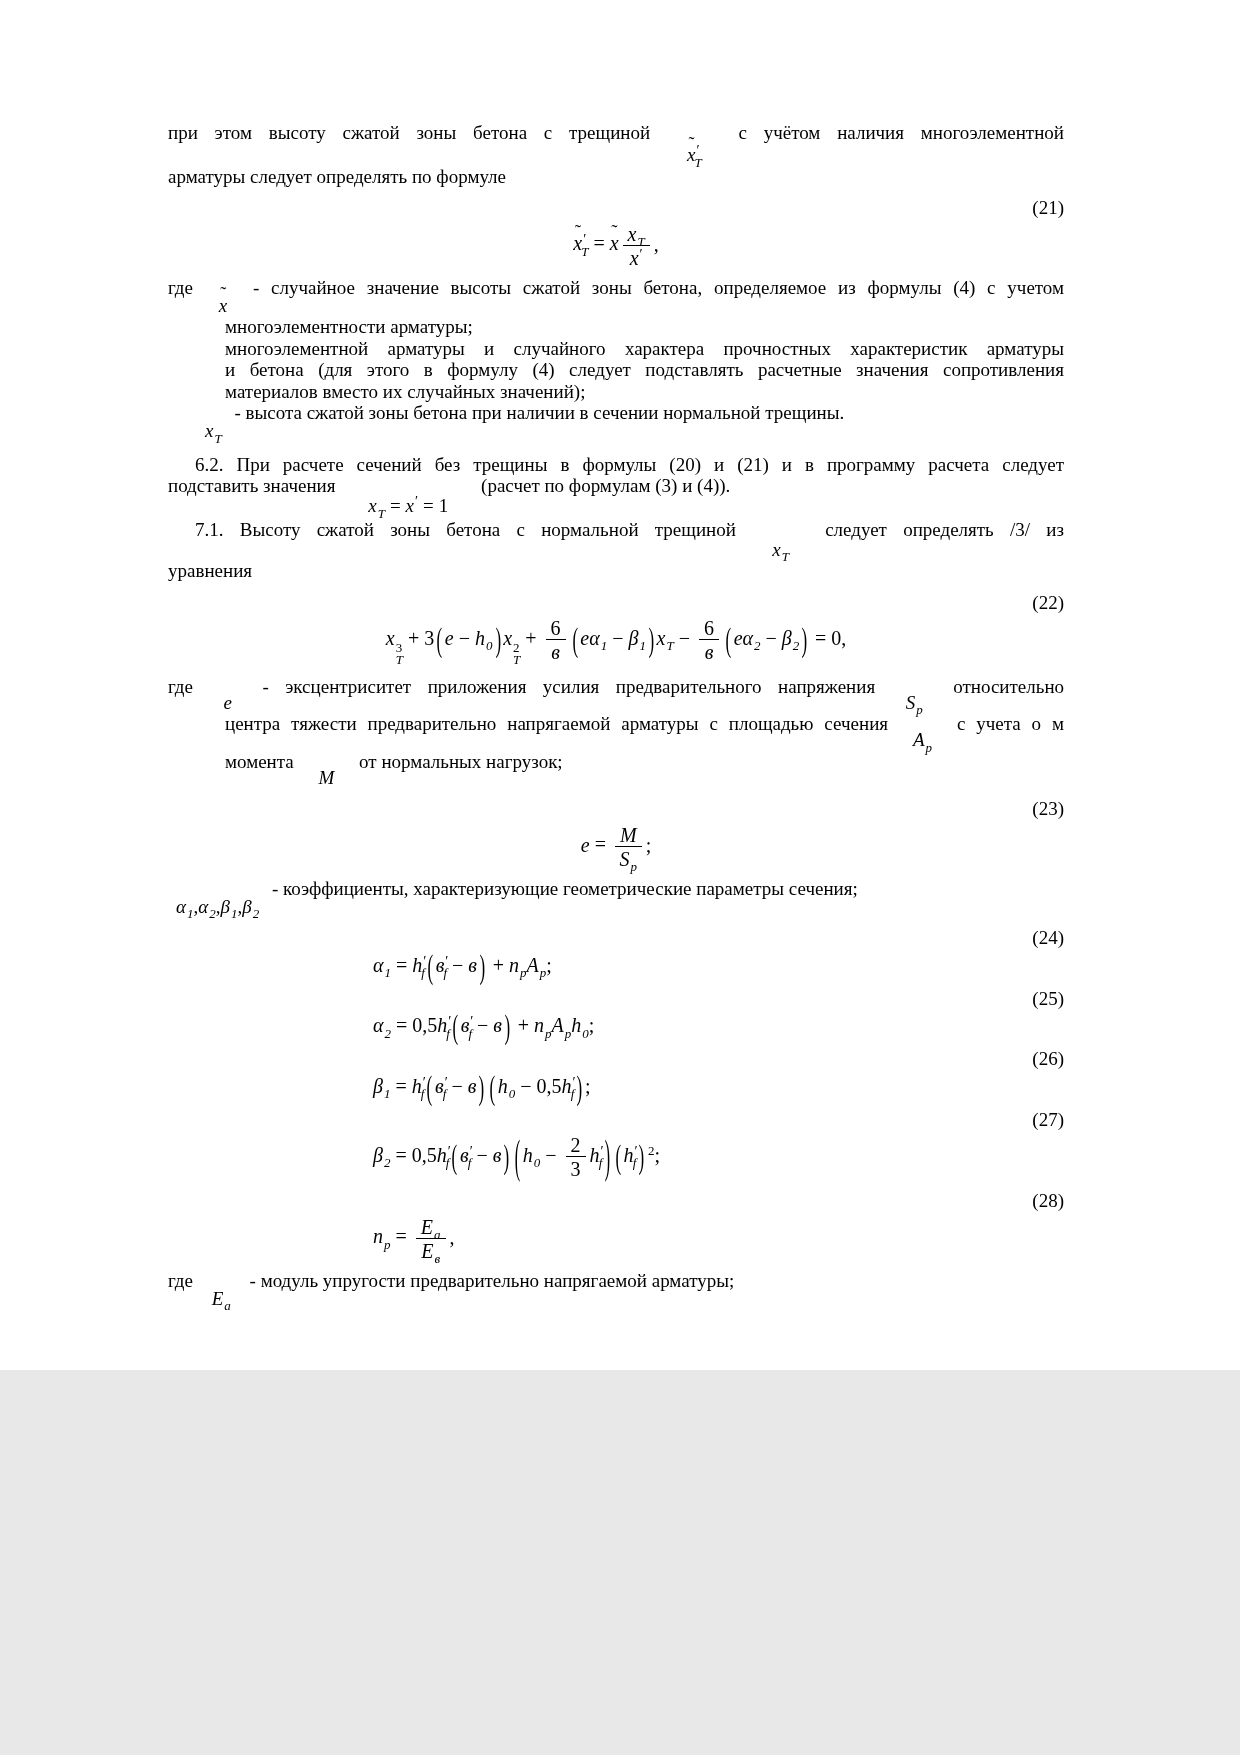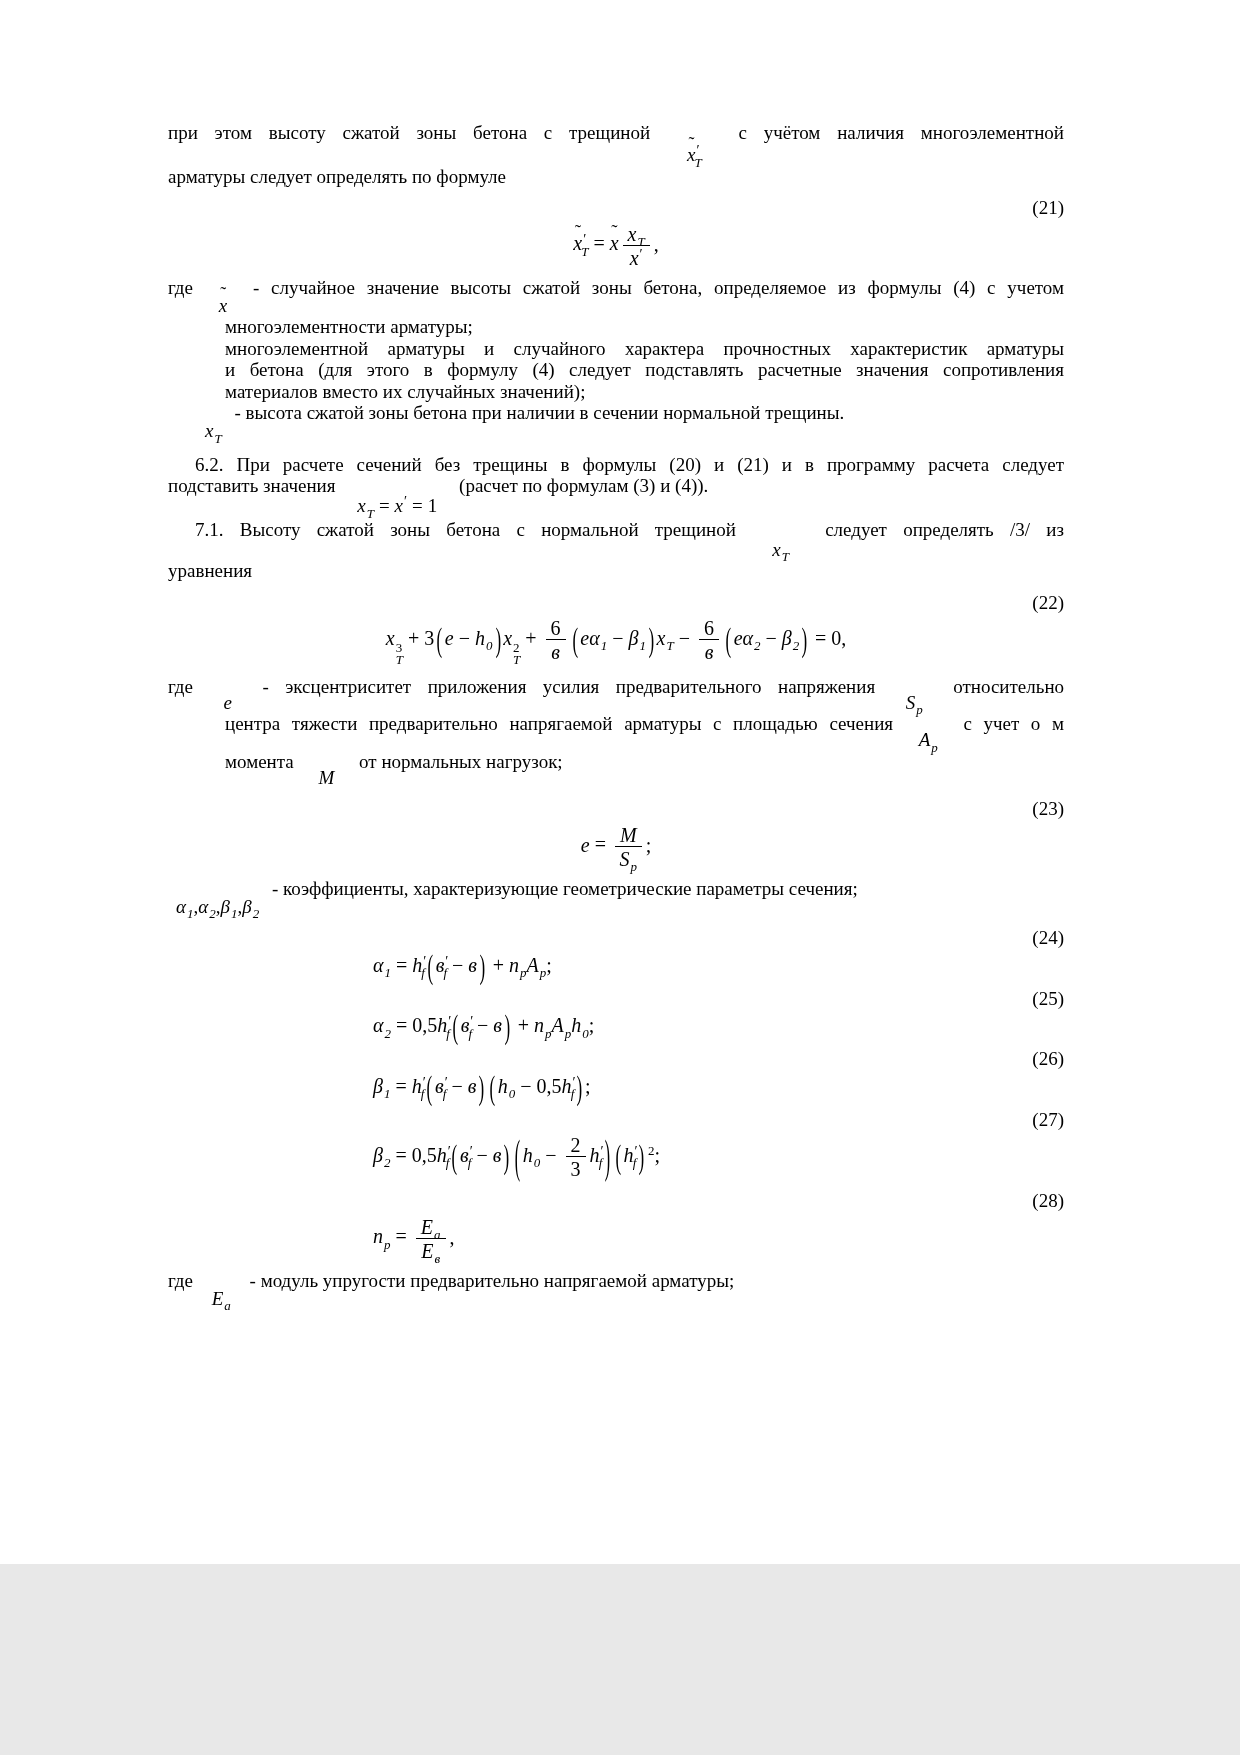--- a/index.html
+++ b/index.html
@@ -1,18 +1,18 @@
 <!DOCTYPE html>
 <html><head>
 <meta charset="utf-8">
 <style>
   html,body{margin:0;padding:0;background:#e8e8e8;}
   .page{
     position:relative;
-    width:1240px;height:1564px;
+    width:1240px;height:1370px;
     margin:0 auto;
     background:#ffffff;
     box-sizing:border-box;
     padding:122px 176px 0 168px;
     font-family:"Liberation Serif","DejaVu Serif",serif;
     font-size:19px;
     line-height:21.5px;
     color:#000000;
     overflow:hidden;
   }
@@ -21,21 +21,21 @@
   .p57{padding-left:57px;}
   .p29{padding-left:29px;}
   .ind27{text-indent:27px;}
   .mt6{margin-top:6px;}  .mt10{margin-top:10px;} .mt12{margin-top:12px;}
   .mt14{} .mt2{margin-top:2px;}
 
   
   .ifml{display:inline-block;white-space:nowrap;text-indent:0;}
   .d16{vertical-align:-16px;} .d18{vertical-align:-18px;}
   .d20{vertical-align:-20px;} .d22{vertical-align:-22px;}
-  .g8{margin:0 8px;}  .g14{margin:0 14px;} .g20{margin:0 20px;} .g28{margin:0 17px;}
+  .g8{margin:0 8px;}  .g14{margin:0 14px;} .g20{margin:0 20px;} .g28{margin:0 28px;}
 
   
   .eq-num{text-align:right;margin:10px 0 2px;}
   .eq{font-size:20px;line-height:24px;white-space:nowrap;}
   .eq-center{text-align:center;margin:4px 0 8px;}
   .eq-left{padding-left:205px;margin:4px 0 8px;}
 
   
   .mv{font-style:italic;}
   .mn{font-style:normal;}
@@ -124,21 +124,21 @@
   <div class="ln j mt10">
     <span>где</span>
     <span class="ifml d16 g14"><span class="mv">e</span></span>
     <span>- эксцентриситет приложения усилия предварительного напряжения</span>
     <span class="ifml d16 g14"><span class="mv">S<span class="msub">p</span></span></span>
     <span>относительно</span>
   </div>
   <div class="ln j p57">
     <span>центра тяжести предварительно напрягаемой арматуры с площадью сечения</span>
     <span class="ifml d16 g14"><span class="mv">A<span class="msub">p</span></span></span>
-    <span>с учет о м</span>
+    <span>с учета о м</span>
   </div>
   <div class="ln p57">
     <span>момента</span>
     <span class="ifml d16 g20"><span class="mv">M</span></span>
     <span>от нормальных нагрузок;</span>
   </div>
 
   <div class="eq-num mt6">(23)</div>
   <div class="eq eq-center"><span class="mv">e</span><span class="mo">=</span><span class="mfrac"><span class="num"><span class="mv">M</span></span><span class="den"><span class="mv">S<span class="msub">p</span></span></span></span><span class="mn">;</span></div>
 

